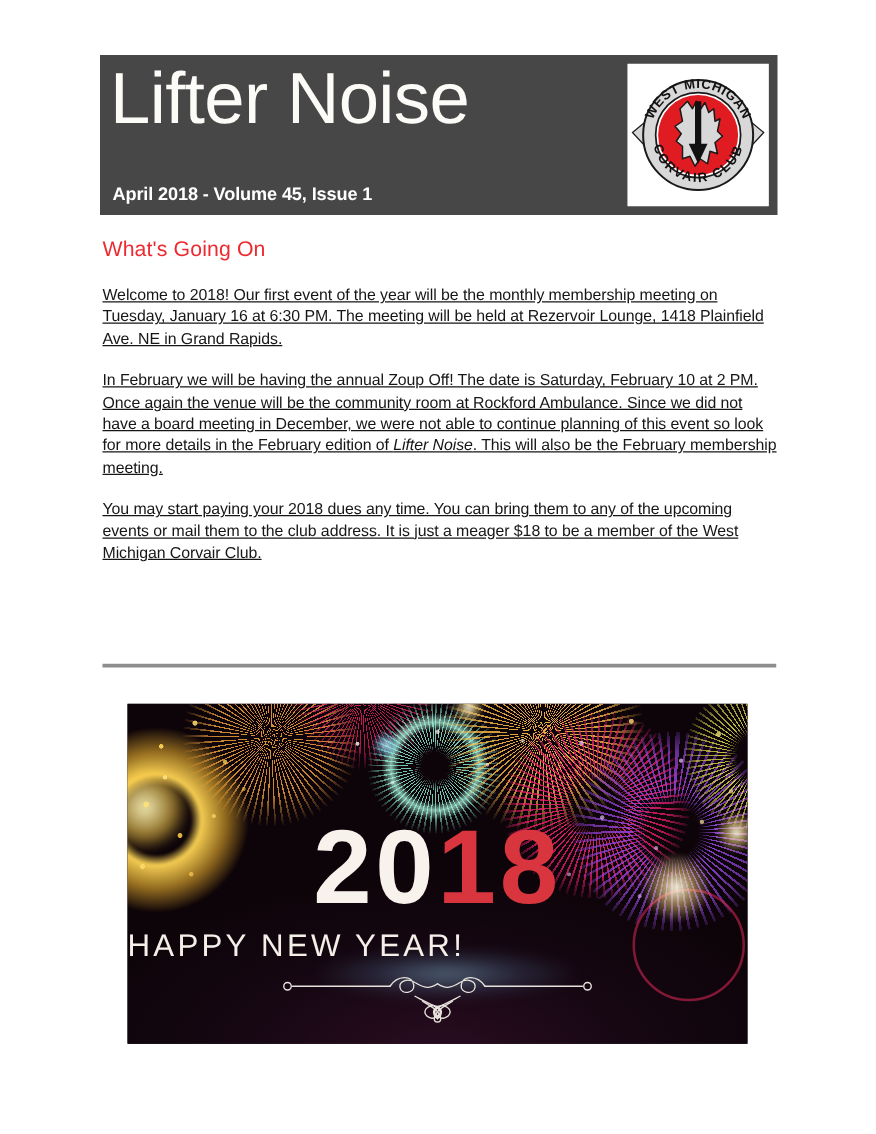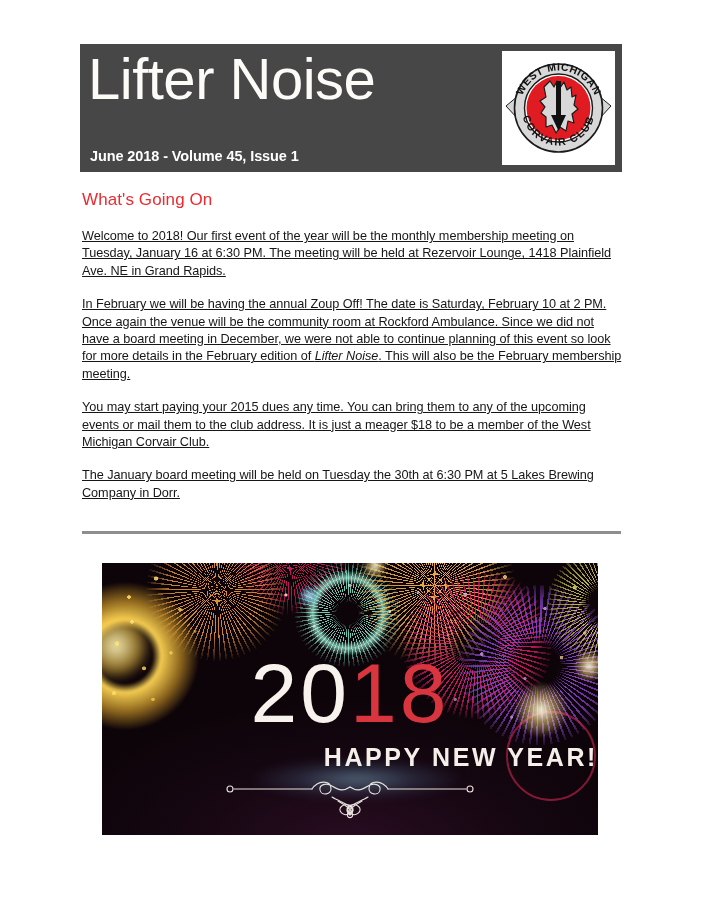--- a/index.html
+++ b/index.html
@@ -265,53 +265,53 @@
 
   
   .year {
     position: absolute;
     left: 0; right: 0;
     top: 88px;
     text-align: center;
     font-family: "Liberation Sans", sans-serif;
     font-size: 84px;
     line-height: 84px;
-    font-weight: 400;
+    font-weight: 700;
     letter-spacing: 3px;
     white-space: nowrap;
   }
   .year .w { color: #f7f2ec; }
   .year .r { color: #d9353f; }
   .happy {
     position: absolute;
     left: 0; right: 0;
     top: 182px;
-    text-align: right;
+    text-align: left;
     color: #f4efe9;
     font-size: 25px;
     line-height: 25px;
-    font-weight: 700;
+    font-weight: 400;
     letter-spacing: 2.6px;
     white-space: nowrap;
   }
   .flourish {
     position: absolute;
     left: 0; right: 0;
     top: 214px;
     display: flex;
     justify-content: center;
   }
   .flourish svg { display: block; }
 </style>
 </head>
 <body>
 
 <div class="masthead">
   <div class="masthead-title">Lifter Noise</div>
-  <div class="masthead-subtitle">June 2018 - Volume 45, Issue 1</div>
+  <div class="masthead-subtitle">April 2018 - Volume 45, Issue 1</div>
 
   <div class="logo-box">
     <svg width="113" height="114" viewBox="0 0 113 114">
       <rect x="0" y="0" width="113" height="114" fill="#ffffff"></rect>
 
       <g fill="#d6d6d6" stroke="#1a1a1a" stroke-width="1">
         <path d="M4 55 L16 45 L16 51 L34 51 L34 62 L16 62 L16 68 Z"></path>
         <path d="M109 55 L97 45 L97 51 L79 51 L79 62 L97 62 L97 68 Z"></path>
       </g>
       <g stroke="#1a1a1a" stroke-width="1.4" fill="none">
@@ -347,23 +347,22 @@
   </div>
 </div>
 
 <div class="content">
   <h2 class="section-heading">What's Going On</h2>
 
   <p class="body-par">Welcome to 2018!  Our first event of the year will be the monthly membership meeting on Tuesday, January 16 at 6:30 PM.  The meeting will be held at Rezervoir Lounge, 1418 Plainfield Ave. NE in Grand Rapids.</p>
 
   <p class="body-par"><span>In February we will be having the annual Zoup Off!  The date is Saturday, February 10 at 2 PM.  Once again the venue will be the community room at Rockford Ambulance.  Since we did not have a board meeting in December, we were not able to continue planning of this event so look for more details in the February edition of </span><span class="ital">Lifter Noise</span><span>.  This will also be the February membership meeting.</span></p>
 
-  <p class="body-par">You may start paying your 2015 dues any time.  You can bring them to any of the upcoming events or mail them to the club address.  It is just a meager $18 to be a member of the West Michigan Corvair Club.</p>
-
-  <p class="body-par">The January board meeting will be held on Tuesday the 30th at 6:30 PM at 5 Lakes Brewing Company in Dorr.</p>
+  <p class="body-par">You may start paying your 2018 dues any time.  You can bring them to any of the upcoming events or mail them to the club address.  It is just a meager $18 to be a member of the West Michigan Corvair Club.</p>
+
 </div>
 
 <div class="divider"></div>
 
 <div class="banner">
   <div class="bg-base"></div>
 
   <div class="fw fw-gold"></div>
   <div class="fw fw-gold-core"></div>
   <div class="fw fw-orange"></div>

